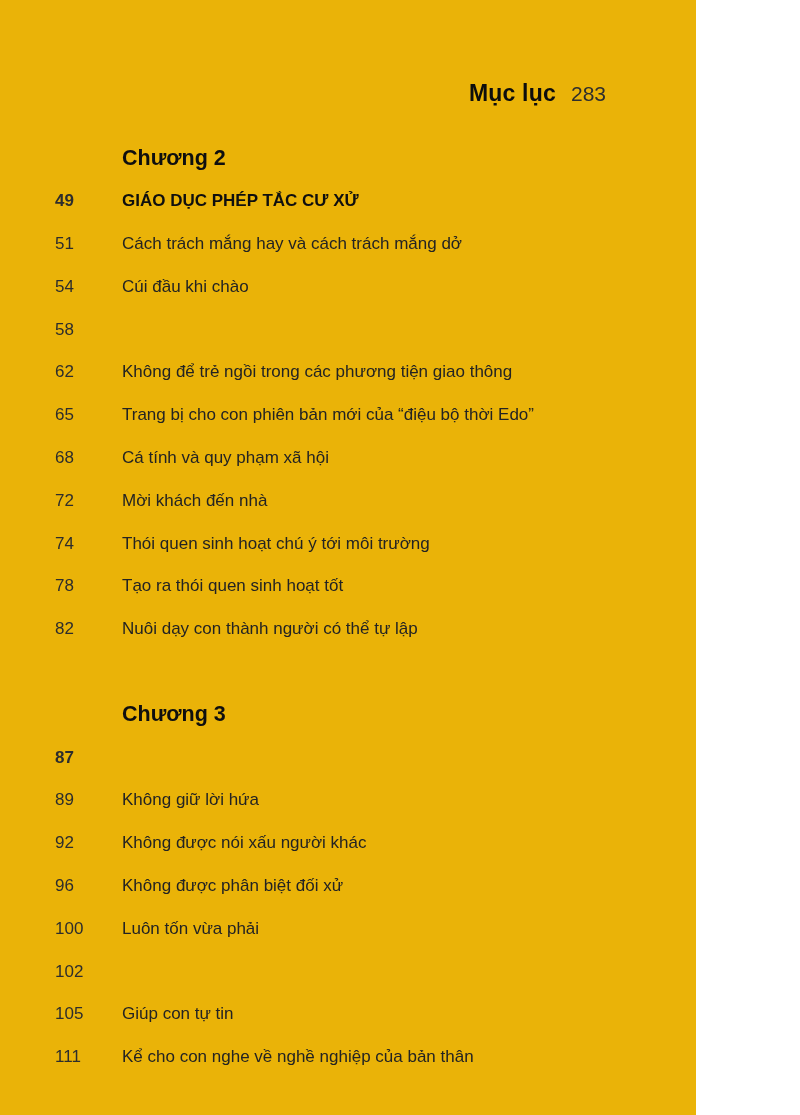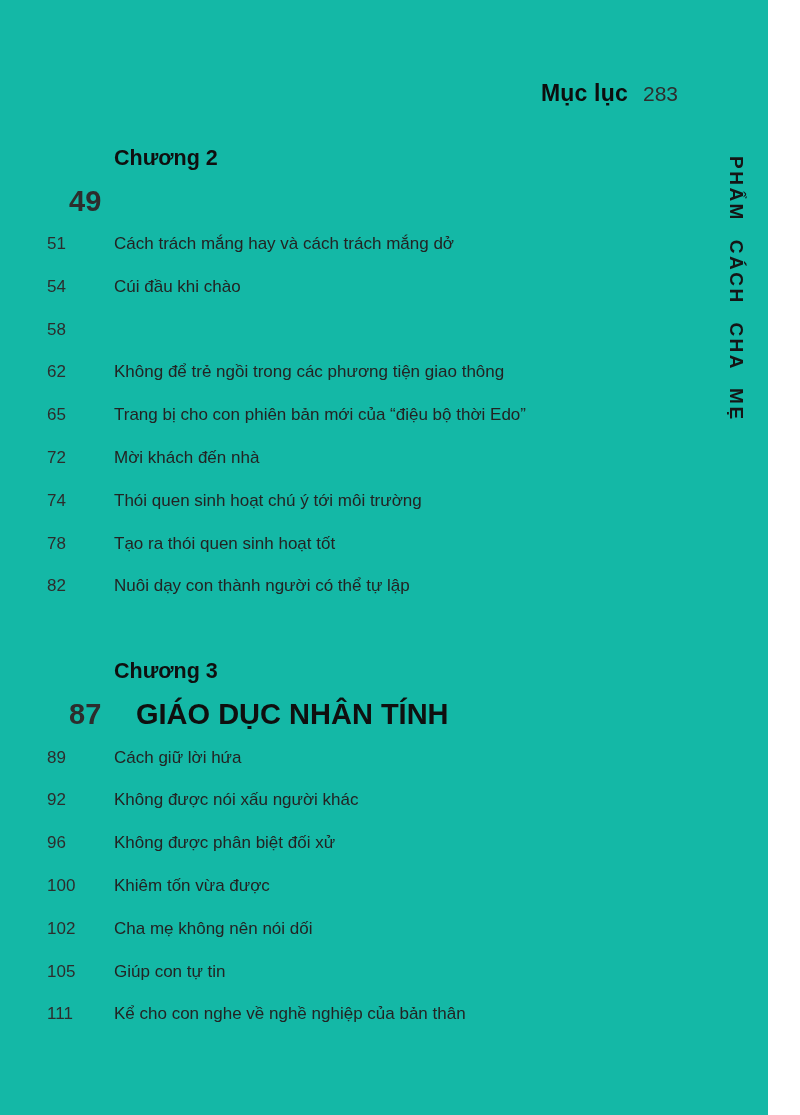--- a/index.html
+++ b/index.html
@@ -2,23 +2,23 @@
 <html><head>
 <meta charset="utf-8">
 <style>
   html, body {
     margin: 0;
     padding: 0;
     background: #ffffff;
   }
   .page {
     position: relative;
-    width: 768px;
+    width: 696px;
     height: 1115px;
-    background: #14b8a6;
+    background: #eab308;
     overflow: hidden;
     font-family: "Liberation Sans", sans-serif;
     color: #1c1c1c;
   }
   
   .header {
     position: absolute;
     top: 80px;
     right: 90px;
     display: flex;
@@ -46,21 +46,21 @@
     white-space: nowrap;
     font-size: 19px;
     font-weight: 600;
     letter-spacing: 2.5px;
     word-spacing: 10px;
     color: #151515;
   }
   
   .toc {
     position: absolute;
-    left: 47px;
+    left: 55px;
     top: 137px;
   }
   .toc-section + .toc-section {
     margin-top: 42.8px; 
   }
   .chapter {
     margin: 0;
     padding-left: 67px;
     height: 42.8px;
     display: flex;
@@ -79,43 +79,43 @@
   .entry .num {
     flex: none;
     width: 67px;
     color: #2d2d2d;
   }
   .entry .title {
     white-space: nowrap;
   }
   .entry.bold {
     font-weight: 700;
-    font-size: 29px;
+    font-size: 17px;
     color: #0f0f0f;
-    margin-left: 22px;
   }
 </style>
 </head>
 <body>
 
 <div class="page">
 
   <div class="header">
     <span class="header-title">Mục lục</span>
     <span class="header-page">283</span>
   </div>
 
   <div class="side-title">PHẨM CÁCH CHA MẸ</div>
 
   <div class="toc" id="toc">
   <section class="toc-section">
     <h2 class="chapter">Chương 2</h2>
     <div class="entries">
   <div class="entry bold">
     <span class="num">49</span>
+    <span class="title">GIÁO DỤC PHÉP TẮC CƯ XỬ</span>
   </div>
 
   <div class="entry">
     <span class="num">51</span>
     <span class="title">Cách trách mắng hay và cách trách mắng dở</span>
   </div>
 
   <div class="entry">
     <span class="num">54</span>
     <span class="title">Cúi đầu khi chào</span>
@@ -128,20 +128,24 @@
   <div class="entry">
     <span class="num">62</span>
     <span class="title">Không để trẻ ngồi trong các phương tiện giao thông</span>
   </div>
 
   <div class="entry">
     <span class="num">65</span>
     <span class="title">Trang bị cho con phiên bản mới của “điệu bộ thời Edo”</span>
   </div>
 
+  <div class="entry">
+    <span class="num">68</span>
+    <span class="title">Cá tính và quy phạm xã hội</span>
+  </div>
 
   <div class="entry">
     <span class="num">72</span>
     <span class="title">Mời khách đến nhà</span>
   </div>
 
   <div class="entry">
     <span class="num">74</span>
     <span class="title">Thói quen sinh hoạt chú ý tới môi trường</span>
   </div>
@@ -156,46 +160,44 @@
     <span class="title">Nuôi dạy con thành người có thể tự lập</span>
   </div>
 </div>
   </section>
 
   <section class="toc-section">
     <h2 class="chapter">Chương 3</h2>
     <div class="entries">
   <div class="entry bold">
     <span class="num">87</span>
-    <span class="title">GIÁO DỤC NHÂN TÍNH</span>
   </div>
 
   <div class="entry">
     <span class="num">89</span>
-    <span class="title">Cách giữ lời hứa</span>
+    <span class="title">Không giữ lời hứa</span>
   </div>
 
   <div class="entry">
     <span class="num">92</span>
     <span class="title">Không được nói xấu người khác</span>
   </div>
 
   <div class="entry">
     <span class="num">96</span>
     <span class="title">Không được phân biệt đối xử</span>
   </div>
 
   <div class="entry">
     <span class="num">100</span>
-    <span class="title">Khiêm tốn vừa được</span>
+    <span class="title">Luôn tốn vừa phải</span>
   </div>
 
   <div class="entry">
     <span class="num">102</span>
-    <span class="title">Cha mẹ không nên nói dối</span>
   </div>
 
   <div class="entry">
     <span class="num">105</span>
     <span class="title">Giúp con tự tin</span>
   </div>
 
   <div class="entry">
     <span class="num">111</span>
     <span class="title">Kể cho con nghe về nghề nghiệp của bản thân</span>

